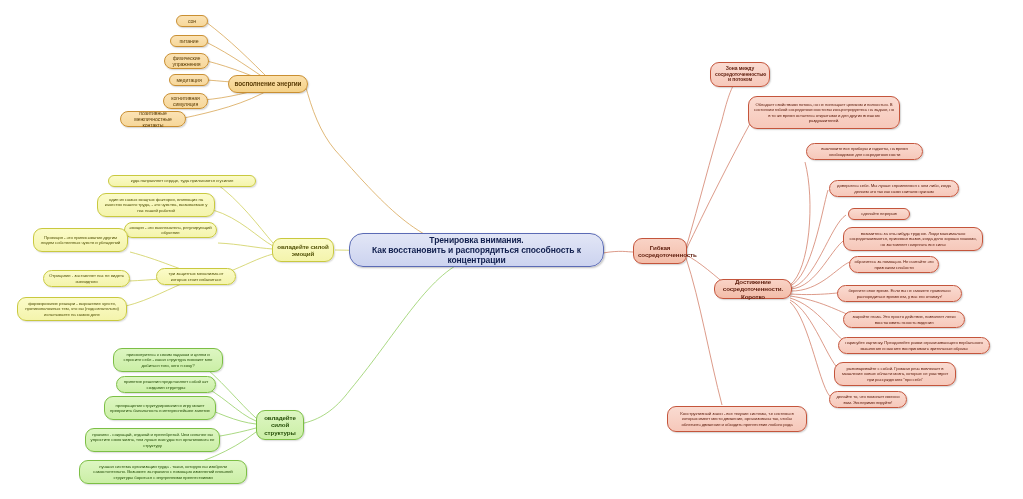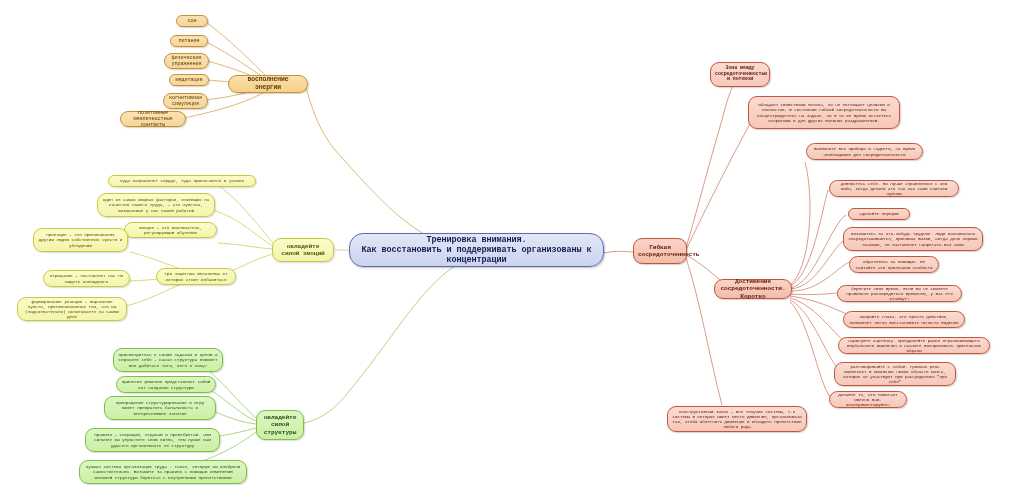--- a/index.html
+++ b/index.html
@@ -5,21 +5,21 @@
   html,body{margin:0;padding:0;background:#ffffff;}
   body{width:1023px;height:499px;position:relative;overflow:hidden;
        font-family:"Liberation Sans","DejaVu Sans",sans-serif;}
   #canvas{position:absolute;inset:0;width:1023px;height:499px;}
   svg.links{position:absolute;left:0;top:0;width:1023px;height:499px;pointer-events:none;}
 
   .node{position:absolute;box-sizing:border-box;display:flex;align-items:center;
         justify-content:center;text-align:center;border-radius:9px;
         line-height:1.18;letter-spacing:-0.1px;
         padding:2px 4px;}
-  .node span{display:block;width:100%;font-family:Liberation Mono, monospace;}
+  .node span{display:block;width:100%;}
 
   
   .central{background:linear-gradient(#e2e6f6,#ccd3ef);border:1.6px solid #5b6bb5;
            border-radius:14px;color:#12204f;font-weight:bold;font-size:9.5px;
            box-shadow:1px 1px 2px rgba(0,0,0,.25);}
 
   
   .or{background:linear-gradient(#fbe2b4,#f6d79a);border:1px solid #c98f32;color:#5b3d06;
       font-size:5.2px;box-shadow:1px 1px 1.5px rgba(0,0,0,.18);}
   .or.main{font-size:6.4px;font-weight:bold;background:linear-gradient(#fbe0ab,#f4d188);}
@@ -94,21 +94,21 @@
         <path d="M790 296 C 820 300, 840 312, 852 316"></path>
         <path d="M790 298 C 818 306, 836 338, 848 344"></path>
         <path d="M790 300 C 814 312, 828 364, 842 372"></path>
         <path d="M790 302 C 810 320, 820 392, 832 398"></path>
       </g>
     </g>
   </svg>
 
   <div class="node central" style="left:349px;top:233px;width:255px;height:34px;flex-direction:column;">
       <span style="font-size: 8.5px;">Тренировка  внимания.</span>
-      <span style="font-size: 8.5px;">Как восстановить  и  поддерживать организованы  к  концентрации</span>
+      <span style="font-size: 8.5px;">Как восстановить  и  распорядиться способность  к  концентрации</span>
     </div>
 
   <div class="node or main" style="left:228px;top:75px;width:80px;height:18px;">
     <span>восполнение энергии</span>
   </div>
 
   <div class="node or" style="left:176px;top:15px;width:32px;height:12px;">
     <span>сон</span>
     </div>
 

